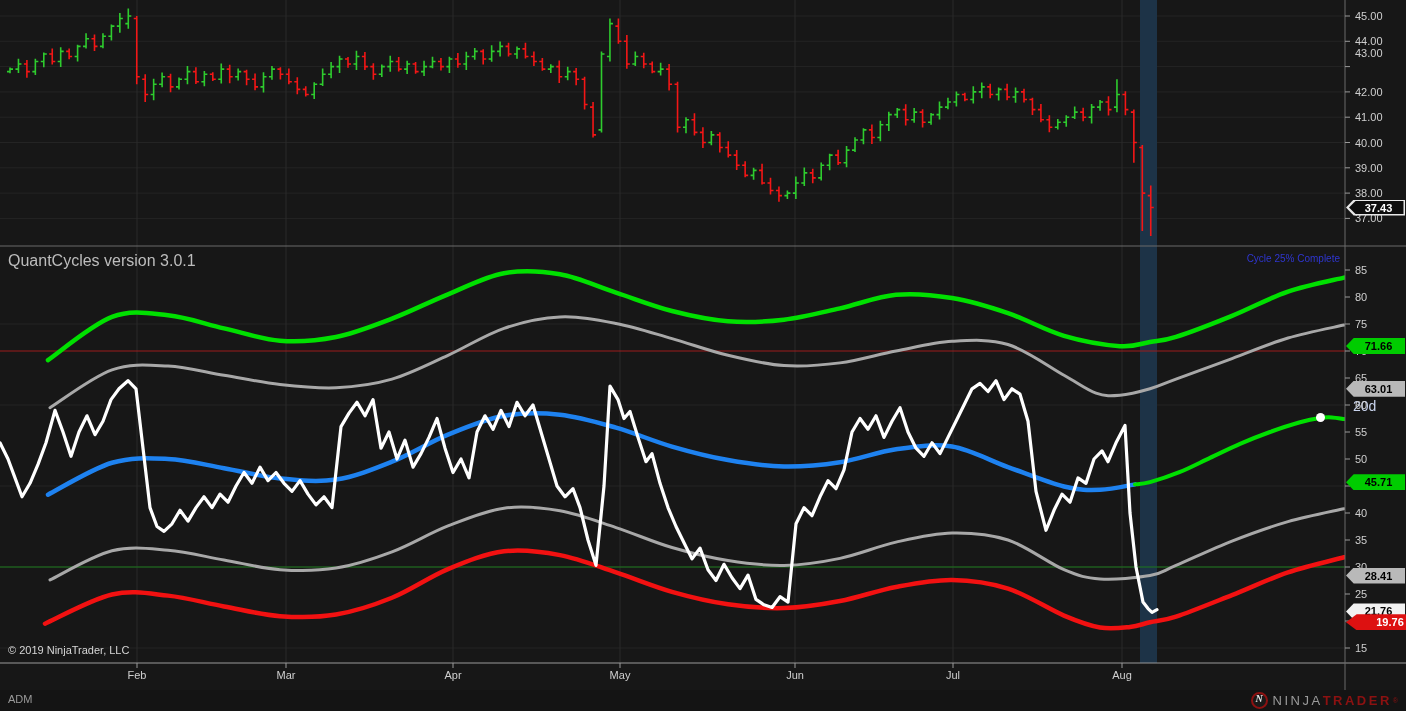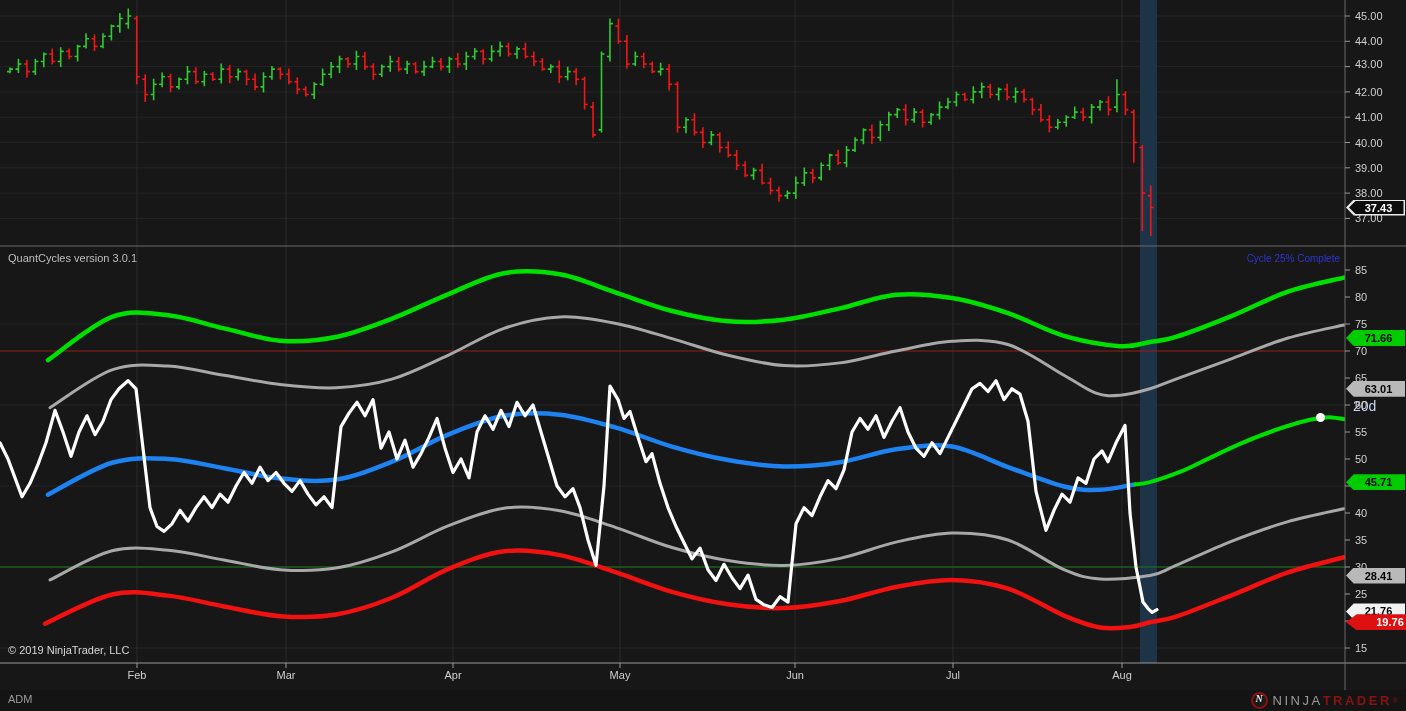--- a/index.html
+++ b/index.html
@@ -1,20 +1,20 @@
 <!DOCTYPE html>
 <html><head>
 <meta charset="utf-8">
 <style>
   html,body{margin:0;padding:0;background:#000;}
   .stage{position:relative;width:1406px;height:711px;background:#171717;overflow:hidden;
          font-family:"Liberation Sans",sans-serif;color:#c8c8c8;}
   svg{position:absolute;left:0;top:0;}
   .lbl{position:absolute;white-space:nowrap;}
-  .qc-title{left:8px;top:252px;font-size:11px;color:#bdbdbd;text-align:right;}
+  .qc-title{left:8px;top:252px;font-size:16px;color:#bdbdbd;text-align:right;}
   .copyright{left:8px;top:644px;font-size:11px;color:#d6d6d6;}
   .cycle-status{right:66px;top:253px;font-size:10px;color:#2f36d0;}
   .dot-label{font-size:14px;color:#c9d4ee;margin-left:41px;}
   .proj-dot{position:absolute;width:9px;height:9px;border-radius:50%;background:#fff;}
   .ytick{position:absolute;left:1355px;font-size:11px;color:#cfcfcf;transform:translateY(-50%);}
   .xtick{position:absolute;top:669px;font-size:11px;color:#cfcfcf;transform:translateX(-50%);}
   .marker{position:absolute;left:1346px;width:59px;height:16px;}
   .marker .shape{position:absolute;inset:0;clip-path:polygon(0 50%,13% 0,100% 0,100% 100%,13% 100%);}
   .marker .inner{position:absolute;top:1.5px;bottom:1.5px;left:3px;right:1.5px;
                  clip-path:polygon(0 50%,12% 0,100% 0,100% 100%,12% 100%);}
@@ -247,21 +247,21 @@
   <div class="lbl qc-title">QuantCycles version 3.0.1</div>
   <div class="lbl copyright">© 2019 NinjaTrader, LLC</div>
   <div class="lbl cycle-status">Cycle 25% Complete</div>
 
   <div class="lbl dot-label" id="dotLabel" style="left: 1312px; top: 397.96px;">20d</div>
   <div class="proj-dot" id="projDot" style="left: 1315.5px; top: 413.46px;"></div>
 
   <div id="yticks1">
       <div class="ytick" style="top: 16px;">45.00</div>
       <div class="ytick" style="top: 41.3px;">44.00</div>
-      <div class="ytick" style="top: 64px;">43.00</div>
+      <div class="ytick" style="top: 53px;">43.00</div>
       <div class="ytick" style="top: 91.9px;">42.00</div>
       <div class="ytick" style="top: 117.2px;">41.00</div>
       <div class="ytick" style="top: 142.5px;">40.00</div>
       <div class="ytick" style="top: 167.8px;">39.00</div>
       <div class="ytick" style="top: 193.1px;">38.00</div>
       <div class="ytick" style="top: 218.4px;">37.00</div>
     </div>
   <div id="yticks2">
       <div class="ytick" style="top: 270px;">85</div>
       <div class="ytick" style="top: 297px;">80</div>
@@ -287,21 +287,21 @@
       <div class="xtick" style="left: 795px;">Jun</div>
       <div class="xtick" style="left: 953px;">Jul</div>
       <div class="xtick" style="left: 1122px;">Aug</div>
     </div>
   <div id="markers">
       <div class="marker" style="top: 199.521px;">
         <div class="shape" style="background: rgb(232, 232, 232);"></div>
         <div class="inner" style="background: rgb(13, 13, 13);"></div>
         <span style="color: rgb(255, 255, 255);">37.43</span>
       </div>
-      <div class="marker" style="top: 330px;">
+      <div class="marker" style="top: 338px;">
         <div class="shape" style="background: rgb(0, 204, 0);"></div>
         <span style="color: rgb(0, 0, 0);">71.66</span>
       </div>
       <div class="marker" style="top: 380.746px;">
         <div class="shape" style="background: rgb(185, 185, 185);"></div>
         <span style="color: rgb(0, 0, 0);">63.01</span>
       </div>
       <div class="marker" style="top: 474.166px;">
         <div class="shape" style="background: rgb(0, 204, 0);"></div>
         <span style="color: rgb(0, 0, 0);">45.71</span>

